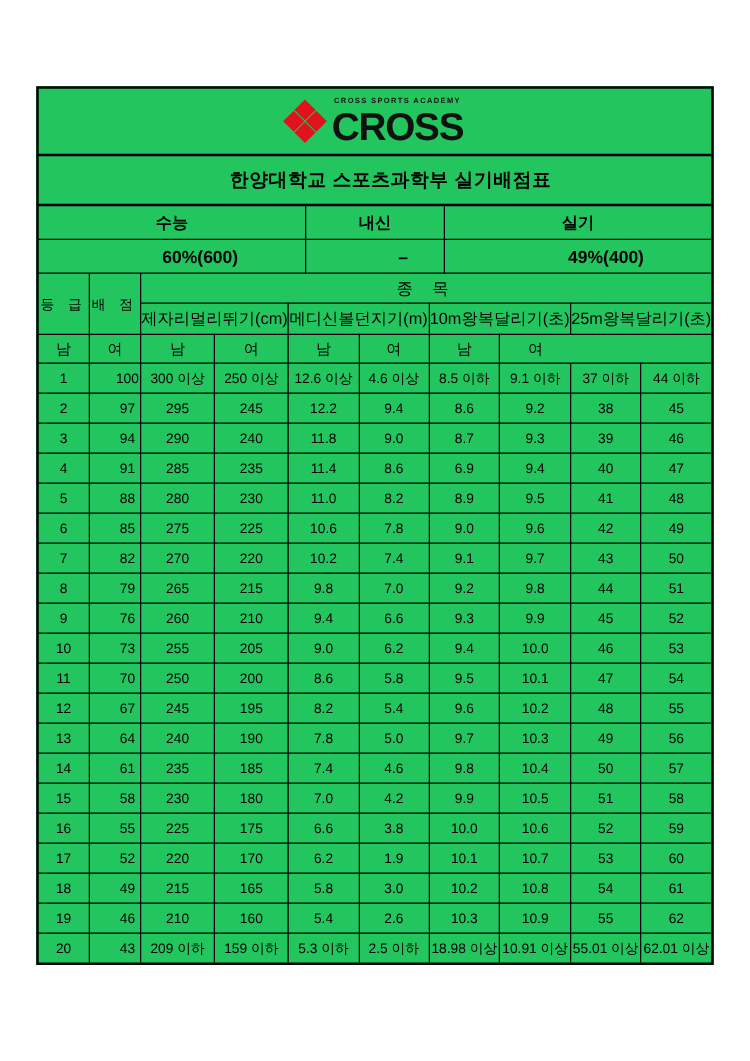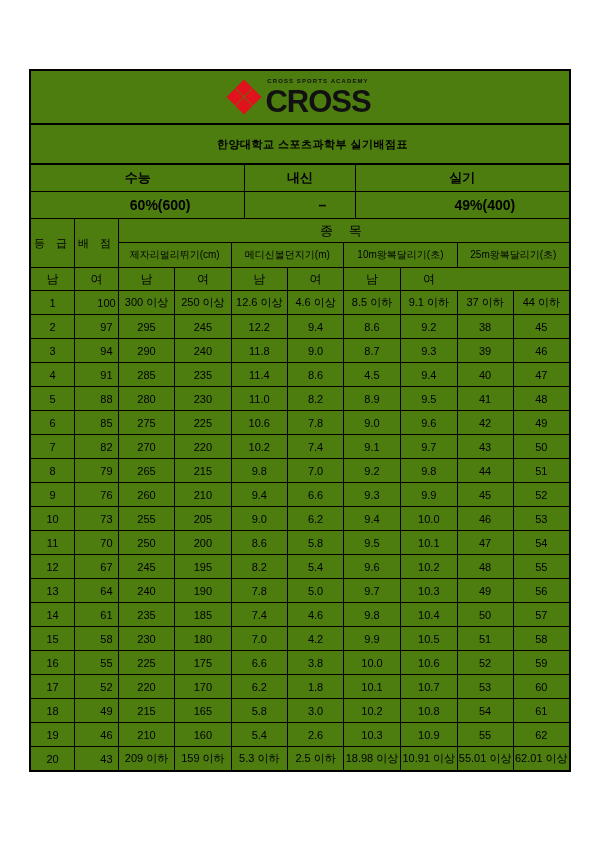--- a/index.html
+++ b/index.html
@@ -14,21 +14,21 @@
     position:relative;
     width:600px;height:849px;
     box-sizing:border-box;
   }
   .sheet{
     position:absolute;
     left:29px; top:69px;
     width:542px;
     border:2px solid #000;
     box-sizing:border-box;
-    background:#4d7c0f;
+    background:#22c55e;
   }
   
   .logo-row{
     height:52px;
     border-bottom:2px solid #000;
     display:flex;align-items:center;justify-content:center;
   }
   .logo-wrap{display:flex;align-items:center;gap:6px;}
   .logo-mark{
     position:relative;width:30px;height:30px;
@@ -48,21 +48,21 @@
   }
   .logo-main{
     font-size:31px;font-weight:bold;letter-spacing:-1px;color:#111;
     font-family:"Liberation Sans","DejaVu Sans",sans-serif;
   }
   
   .title-row{
     height:38px;
     border-bottom:2px solid #000;
     display:flex;align-items:center;justify-content:center;
-    font-size:11px;font-weight:bold;letter-spacing:0.5px;padding-left:25px;
+    font-size:15px;font-weight:bold;letter-spacing:0.5px;padding-left:25px;
   }
   
   table{border-collapse:collapse;width:100%;}
   .ratio td{
     border:1px solid #000;
     text-align:center;
     height:24px;
     font-size:13px;
   }
   .ratio tr.head td{font-weight:bold;font-size:13px;}
@@ -78,21 +78,21 @@
     text-align:center;
     font-size:11px;
     height:23px;
     padding:0;
     white-space:nowrap;
   }
   .grid td:first-child{border-left:none;}
   .grid td:last-child{border-right:none;}
   .grid tr.h0 td{border-top:none;}
   .grid tr.h0 td.cat{font-size:13px;letter-spacing:6px;font-weight:normal;margin-top:16px;}
-  .grid tr.h1 td{font-size:10px;height:24px;margin-top:40px;}
+  .grid tr.h1 td{font-size:13px;height:24px;margin-top:40px;}
   .grid tr.h2 td{font-size:12px;height:22px;}
   .grid td.rank{font-size:11px;}
   .grid td.score{font-size:11px;padding-left:20px;}
   .grid tr:last-child td{border-bottom:none;}
   .hdr-rank{letter-spacing:4px;font-size:12px;}
   .hdr-score{letter-spacing:4px;font-size:12px;}
   .small{font-size:10px;}
 </style>
 </head>
 <body>
@@ -204,21 +204,21 @@
             <td>39</td>
             <td>46</td>
           </tr>
         <tr>
             <td class="rank">4</td>
             <td class="score">91</td>
             <td>285</td>
             <td>235</td>
             <td>11.4</td>
             <td>8.6</td>
-            <td>4.5</td>
+            <td>6.9</td>
             <td>9.4</td>
             <td>40</td>
             <td>47</td>
           </tr>
         <tr>
             <td class="rank">5</td>
             <td class="score">88</td>
             <td>280</td>
             <td>230</td>
             <td>11.0</td>
@@ -359,21 +359,21 @@
             <td>10.6</td>
             <td>52</td>
             <td>59</td>
           </tr>
         <tr>
             <td class="rank">17</td>
             <td class="score">52</td>
             <td>220</td>
             <td>170</td>
             <td>6.2</td>
-            <td>1.8</td>
+            <td>1.9</td>
             <td>10.1</td>
             <td>10.7</td>
             <td>53</td>
             <td>60</td>
           </tr>
         <tr>
             <td class="rank">18</td>
             <td class="score">49</td>
             <td>215</td>
             <td>165</td>

